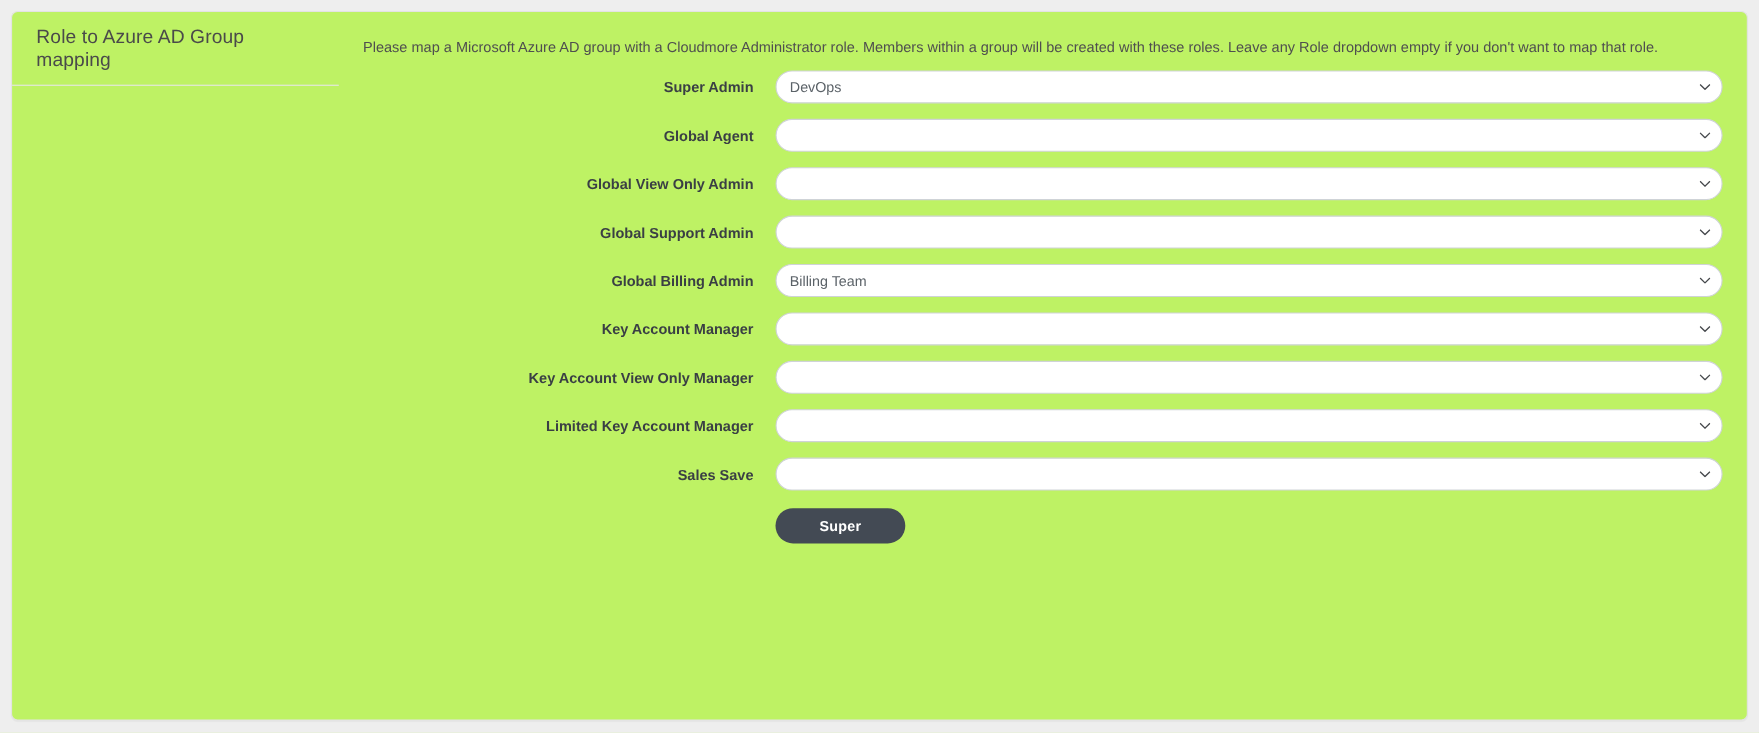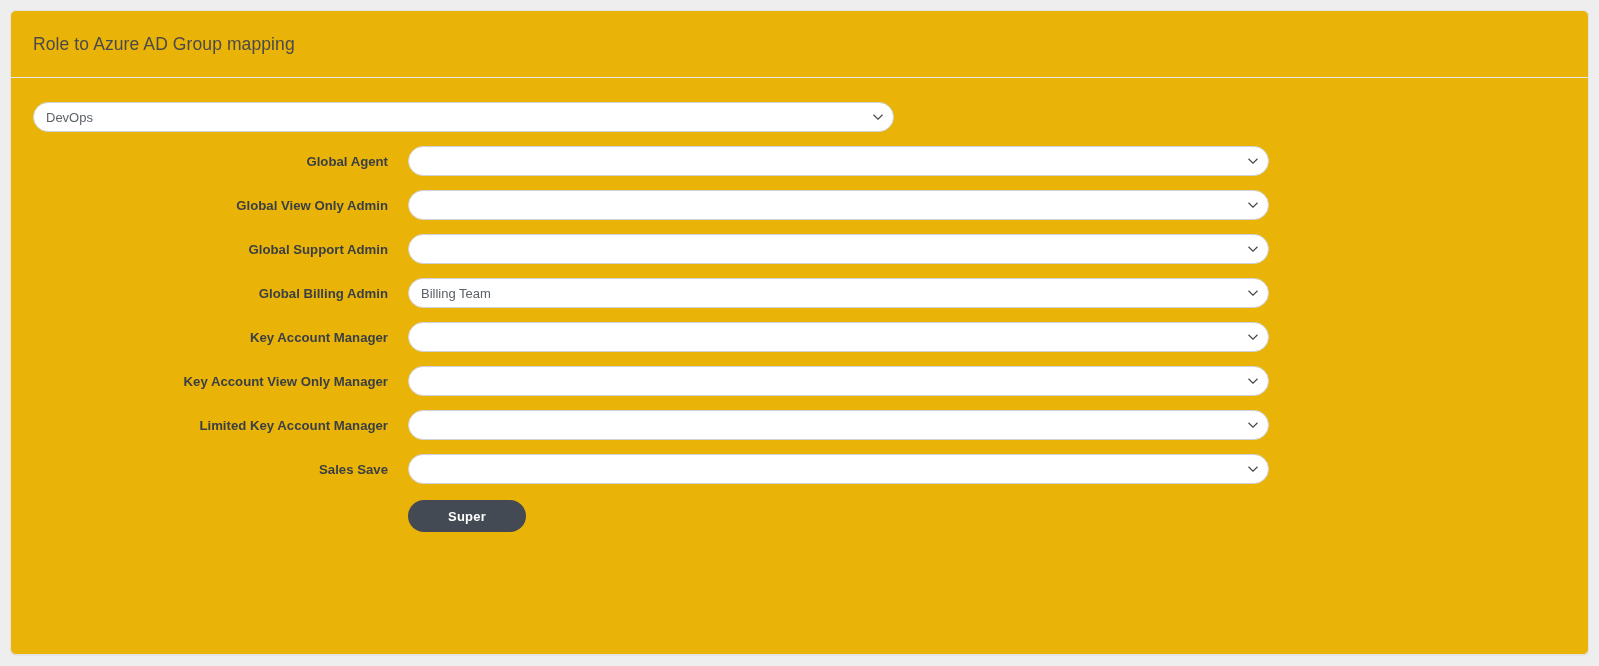--- a/index.html
+++ b/index.html
@@ -11,29 +11,29 @@
   }
   #page {
     width: 1599px;
     height: 666px;
     box-sizing: border-box;
     padding: 10px 10px 0 10px;
     background: #eeeeee;
     overflow: hidden;
   }
   .card {
-    background: #eab308;
+    background: #bef264;
     border: 1px solid #e3e3e3;
     border-radius: 6px;
     width: 100%;
     height: 645px;
     box-sizing: border-box;
     box-shadow: 0 1px 1px rgba(0,0,0,0.04);
     display: flex;
-    flex-direction: column;
+    flex-direction: row;
   }
   .card-header {
     height: 67px;
     min-height: 67px;
     border-bottom: 1px solid #e7e7e7;
     display: flex;
     align-items: center;
     padding: 0 22px;
     box-sizing: border-box;
   }
@@ -127,22 +127,24 @@
 <body>
 
 <div id="page">
   <div class="card">
 
     <div class="card-header">
       <span class="card-title">Role to Azure AD Group mapping</span>
     </div>
 
     <div class="card-body">
-
-      <div class="form-row">
+      <p class="intro">Please map a Microsoft Azure AD group with a Cloudmore Administrator role. Members within a group will be created with these roles. Leave any Role dropdown empty if you don't want to map that role.</p>
+
+      <div class="form-row">
+        <div class="form-label">Super Admin</div>
         <div class="select-wrap">
           <select class="form-select">
             <option>DevOps</option>
           </select>
           <span class="chev">
             <svg viewBox="0 0 10 6" width="10" height="6">
                 <path d="M0.5 0.8 L5 5.2 L9.5 0.8" fill="none" stroke="#46494d" stroke-width="1.2"></path>
               </svg>
           </span>
         </div>

